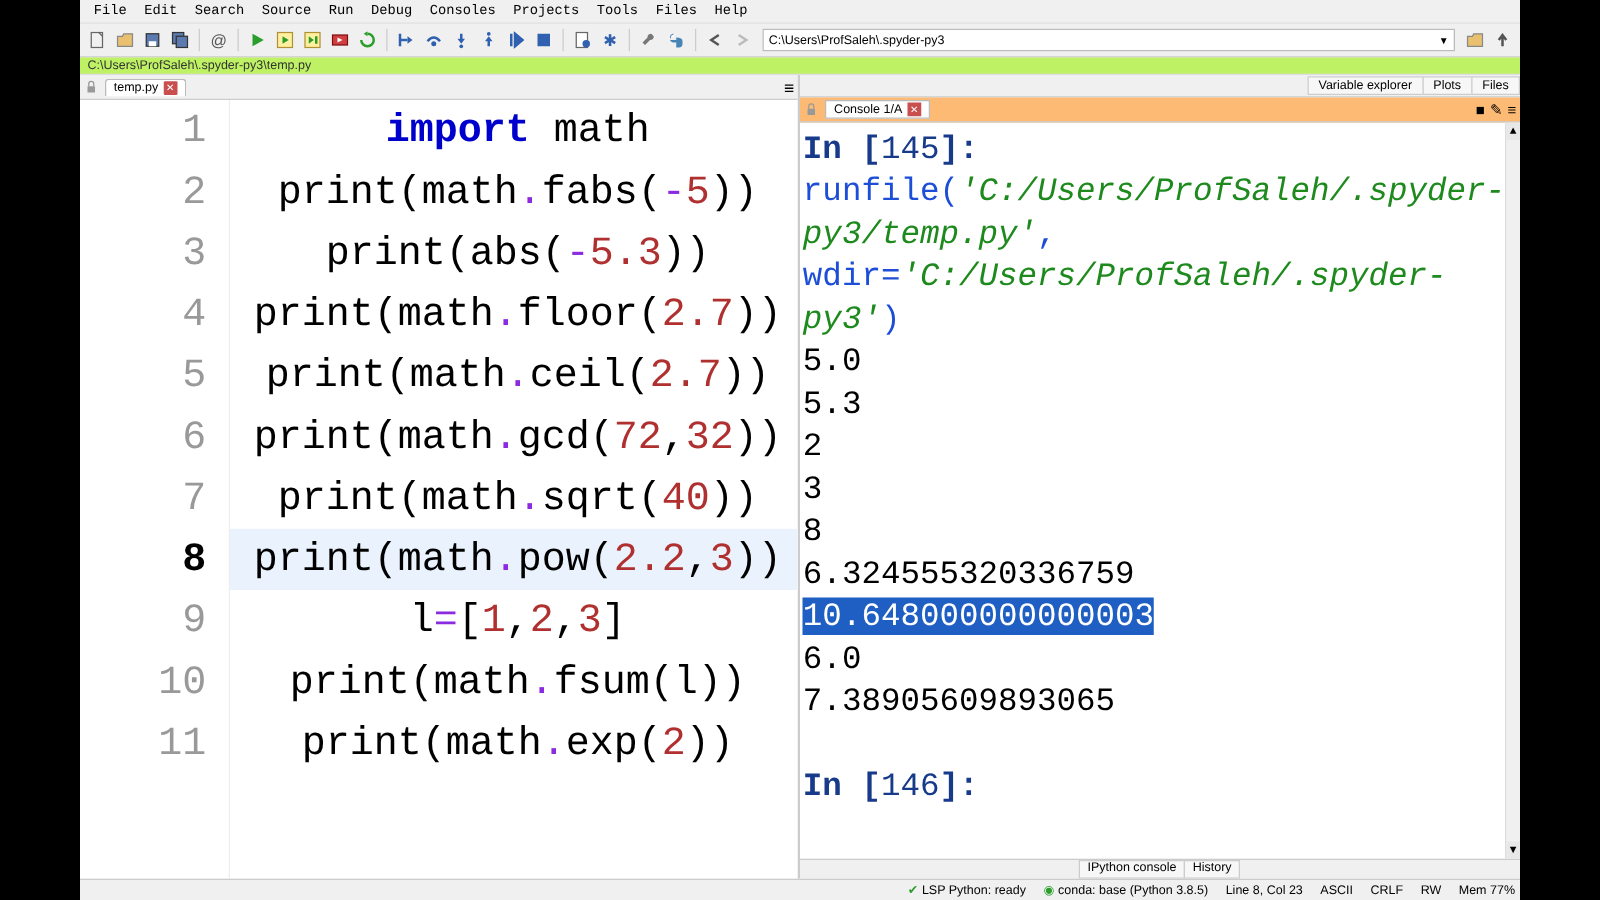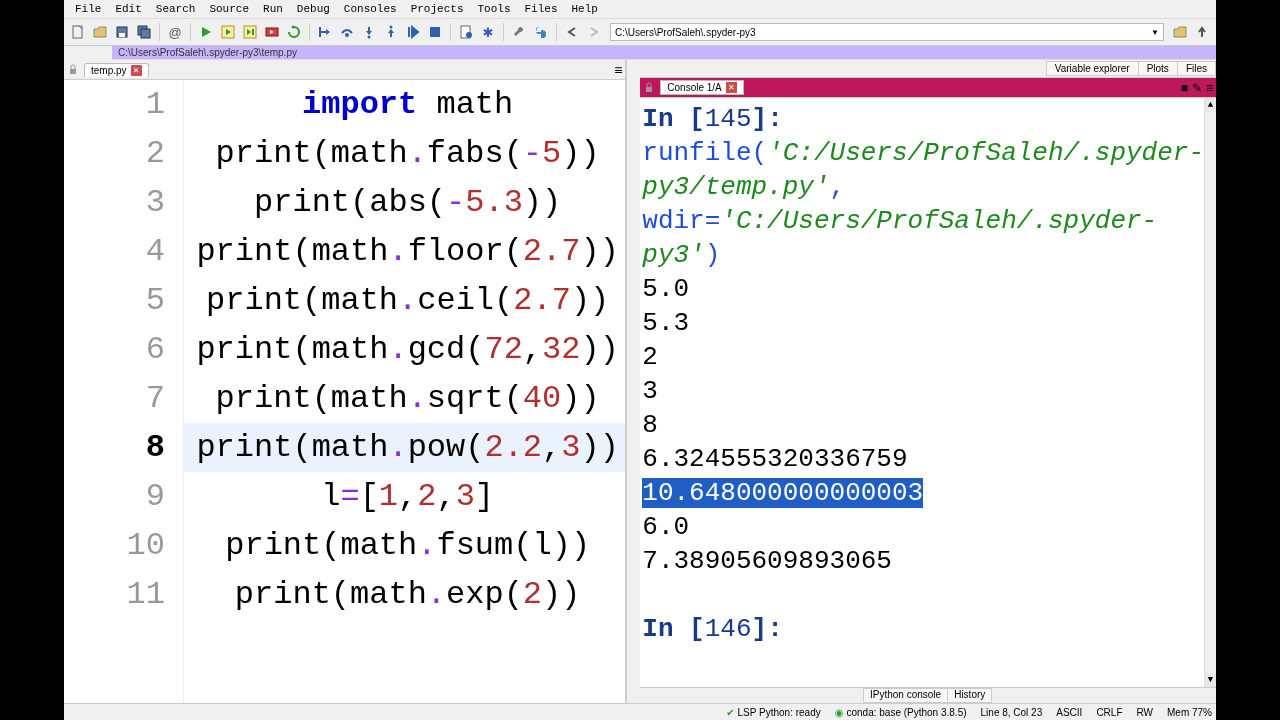--- a/index.html
+++ b/index.html
@@ -4,44 +4,44 @@
 <style>
 * { margin: 0; padding: 0; box-sizing: border-box; }
 body { font-family: "Segoe UI", Tahoma, sans-serif; font-size: 11px; background: #000; width: 1280px; height: 720px; overflow: hidden; }
 .app { position: absolute; left: 64px; top: 0; width: 1152px; height: 720px; background: #f0f0f0; display: flex; flex-direction: column; }
 .menubar { display: flex; background: #f0f0f0; padding: 1px 4px; border-bottom: 1px solid #ddd; font-family: Liberation Mono, monospace; }
 .menubar .mi { padding: 2px 7px; cursor: pointer; }
 .toolbar { display: flex; align-items: center; background: #f0f0f0; padding: 3px 4px; gap: 2px; border-bottom: 1px solid #ccc; }
 .tbicon { width: 20px; height: 20px; display: flex; align-items: center; justify-content: center; cursor: pointer; border: 1px solid transparent; border-radius: 2px; }
 .tbsep { width: 1px; height: 18px; background: #ccc; margin: 0 3px; }
 .pypath { flex: 1; border: 1px solid #bbb; background: #fff; padding: 2px 4px; font-size: 10px; height: 18px; display: flex; align-items: center; justify-content: space-between; margin: 0 4px; }
-.breadcrumb { background: #c4b5fd; padding: 1px 6px; font-size: 10px; color: #333; border-bottom: 1px solid #ddd; margin-left: 48px; }
+.breadcrumb { background: #bef264; padding: 1px 6px; font-size: 10px; color: #333; border-bottom: 1px solid #ddd; }
 .workspace { flex: 1; display: flex; min-height: 0; }
 .left-pane { width: 756px; display: flex; flex-direction: column; border-right: 2px solid #ccc; background: #fff; }
 .tabbar { display: flex; align-items: center; background: #f0f0f0; border-bottom: 1px solid #ccc; padding: 0 3px; height: 20px; }
 .tabbar .lock { width: 14px; height: 14px; margin-right: 3px; }
 .tab { background: #fff; border: 1px solid #bbb; border-bottom: none; padding: 1px 6px; font-size: 10px; display: flex; align-items: flex-start; gap: 4px; border-radius: 3px 3px 0 0; }
 .tab .x { background: #c94f4f; color: #fff; width: 11px; height: 11px; font-size: 8px; line-height: 11px; text-align: center; border-radius: 1px; }
 .tabbar .menu { margin-left: auto; font-size: 14px; cursor: pointer; }
 .editor { flex: 1; display: flex; font-family: "Consolas","Courier New",monospace; font-size: 32px; line-height: 49px; overflow: hidden; background: #fff; }
 .gutter { width: 120px; text-align: right; padding-right: 18px; color: #999; border-right: 1px solid #eee; font-weight: 400; }
 .gutter .ln { padding-top: 0; }
 .gutter .cur { color: #000; font-weight: 700; }
 .code { flex: 1; padding-left: 6px; white-space: pre; text-align: center; }
 .code .row { height: 49px; }
 .code .hl { background: #eaf2fd; margin-left: -6px; padding-left: 6px; }
 .kw { color: #0000cc; font-weight: 700; }
 .fn { color: #000; }
 .op { color: #8a2be2; }
 .nm { color: #b03030; }
 .var { color: #000; }
-.right-pane { flex: 1; display: flex; flex-direction: column; background: #fff; margin-left: 13px; }
+.right-pane { flex: 1; display: flex; flex-direction: column; background: #fff; }
 .rtabs { display: flex; justify-content: flex-end; background: #f0f0f0; border-bottom: 1px solid #ccc; height: 18px; align-items: center; gap: 0; font-size: 10px; }
 .rtab { padding: 1px 8px; border: 1px solid #ccc; background: #f7f7f7; margin-left: -1px; cursor: pointer; }
-.consoletab { display: flex; align-items: center; background: #be185d; border-bottom: 1px solid #ccc; height: 20px; padding: 0 3px; }
+.consoletab { display: flex; align-items: center; background: #fdba74; border-bottom: 1px solid #ccc; height: 20px; padding: 0 3px; }
 .consoletab .lock { width: 14px; height: 14px; margin-right: 3px; }
 .consoletab .ctab { background: #fff; border: 1px solid #bbb; padding: 1px 6px; font-size: 10px; display: flex; align-items: center; gap: 4px; }
 .consoletab .icons { margin-left: auto; display: flex; gap: 4px; font-size: 12px; cursor: pointer; }
 .console { flex: 1; font-family: "Consolas","Courier New",monospace; font-size: 26px; line-height: 34px; padding: 4px 2px 4px 2px; overflow: hidden; position: relative; }
 .console .content { padding-right: 10px; }
 .prm { color: #173b8a; font-weight: 700; }
 .prn { color: #173b8a; font-weight: 400; }
 .cfn { color: #1d4ed8; }
 .cstr { color: #1e8a1e; font-style: italic; }
 .cout { color: #000; }

